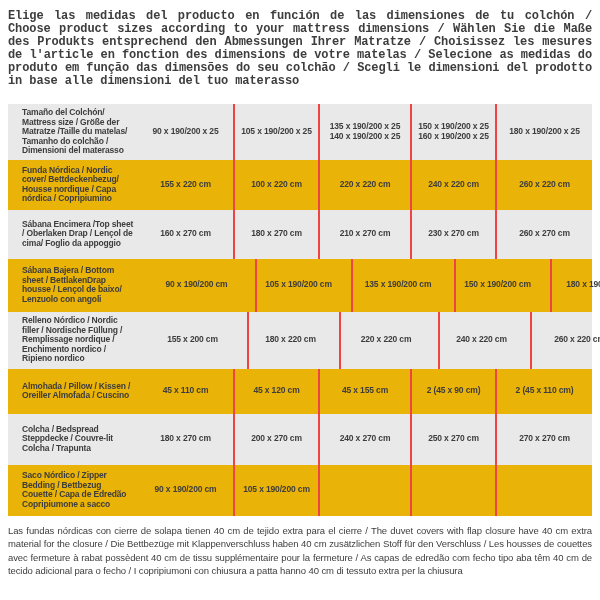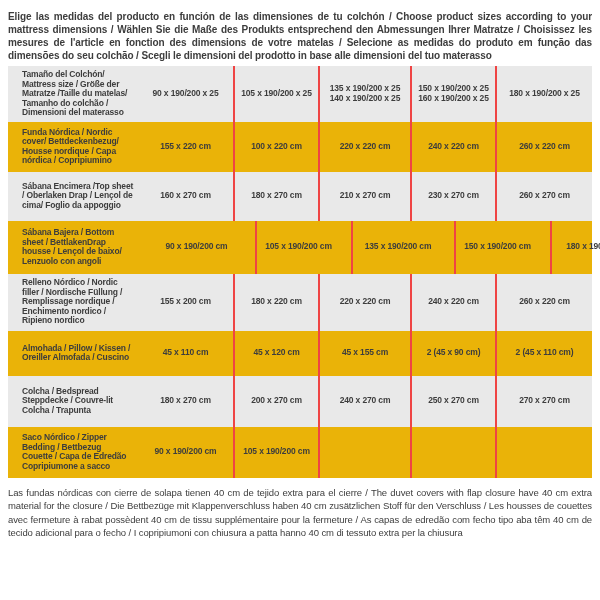--- a/index.html
+++ b/index.html
@@ -6,26 +6,27 @@
   html, body { width: 600px; height: 600px; }
   body {
     background: #ffffff;
     font-family: "Liberation Sans", sans-serif;
     color: #3d3d3d;
     overflow: hidden;
   }
   .page { width: 600px; height: 600px; padding: 10px 8px 0 8px; }
 
   .top-note {
-    font-size: 10px;
+    font-size: 12px;
     line-height: 13px;
     font-weight: bold;
     text-align: justify;
     letter-spacing: -0.1px;
-    margin-bottom: 4px;
+    margin-bottom: 16px;
+    font-family: Liberation Mono, monospace;
   }
 
   .size-table { width: 584px; }
 
   .trow {
     display: grid;
     grid-template-columns: 130px 95px 85px 92px 85px 97px;
     align-items: stretch;
     background: #e9e9e9;
   }
@@ -94,21 +95,21 @@
         <div class="cell value divided">260 x 270 cm</div>
       </div>
       <div class="trow alt" style="min-height: 53px; gap: 11px;">
         <div class="cell label">Sábana Bajera / Bottom sheet / BettlakenDrap housse / Lençol de baixo/ Lenzuolo con angoli</div>
         <div class="cell value">90 x 190/200 cm</div>
         <div class="cell value divided">105 x 190/200 cm</div>
         <div class="cell value divided">135 x 190/200 cm</div>
         <div class="cell value divided">150 x 190/200 cm</div>
         <div class="cell value divided">180 x 190/200 cm</div>
       </div>
-      <div class="trow" style="min-height: 57px;">
+      <div class="trow" style="min-height: 57px; gap: 7px;">
         <div class="cell label">Relleno Nórdico / Nordic filler / Nordische Füllung / Remplissage nordique / Enchimento nordico / Ripieno nordico</div>
         <div class="cell value">155 x 200 cm</div>
         <div class="cell value divided">180 x 220 cm</div>
         <div class="cell value divided">220 x 220 cm</div>
         <div class="cell value divided">240 x 220 cm</div>
         <div class="cell value divided">260 x 220 cm</div>
       </div>
       <div class="trow alt" style="min-height: 45px;">
         <div class="cell label">Almohada / Pillow / Kissen / Oreiller Almofada / Cuscino</div>
         <div class="cell value">45 x 110 cm</div>

